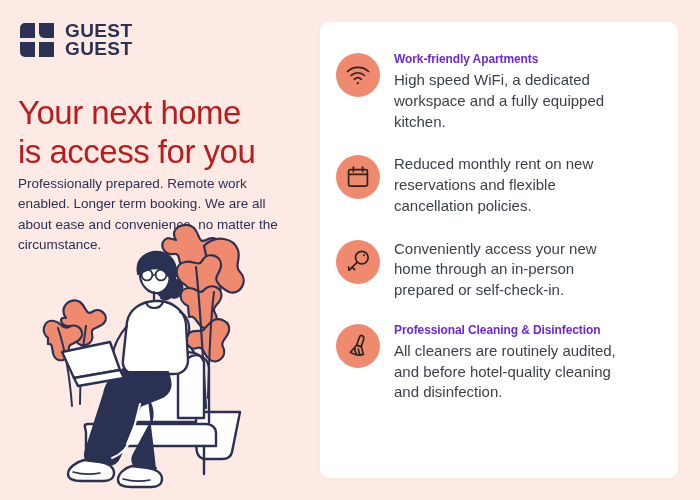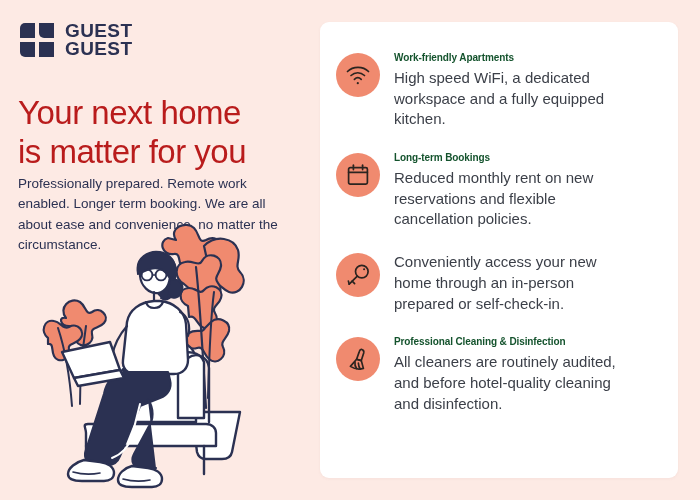--- a/index.html
+++ b/index.html
@@ -117,23 +117,23 @@
     border-radius: 50%;
     background: #F08A6F;
     display: flex;
     align-items: center;
     justify-content: center;
     margin-top: 2px;
   }
   .icon-badge svg { display: block; }
   .feature-text { padding-top: 1px; }
   .feature-title {
-    font-size: 10px;
+    font-size: 12px;
     font-weight: 700;
-    color: #14532d;
+    color: #6d28d9;
     letter-spacing: -0.1px;
     margin: 0 0 4px 0;
     line-height: 1.2;
   }
   .feature-desc {
     font-size: 15px;
     line-height: 1.38;
     color: #3B3F48;
     margin: 0;
     max-width: 238px;
@@ -154,21 +154,21 @@
         <rect x="21" y="21" width="15" height="15" fill="#2B3152"></rect>
       </svg>
       <div class="logo-word">
         <span>GUEST</span>
         <span>GUEST</span>
       </div>
     </div>
 
     <h1 class="headline">
       <span class="l1">Your next home</span>
-      <span class="l2">is matter for you</span>
+      <span class="l2">is access for you</span>
     </h1>
 
     <p class="subcopy">Professionally prepared. Remote work enabled. Longer term booking. We are all about ease and convenience, no matter the circumstance.</p>
 
     <svg class="illustration" viewBox="0 0 282 272">
       <g fill="none" stroke="#2B3152" stroke-width="2.4" stroke-linecap="round" stroke-linejoin="round">
 
         <g>
           <path d="M148 18 C140 6 158 -2 166 6 C172 12 170 22 178 18 C190 11 199 25 190 32 C183 37 173 34 174 42 C175 53 159 56 154 47 C150 40 153 31 146 32 C134 34 130 19 140 16 Z" fill="#F08A6F" stroke="#2B3152" stroke-width="2.2"></path>
           <path d="M176 24 C188 12 206 16 210 28 C213 37 206 44 212 50 C221 59 212 74 201 70 C193 67 190 58 183 62 C172 68 162 56 168 47 C172 40 181 39 178 33 Z" fill="#F08A6F" stroke="#2B3152" stroke-width="2.2"></path>
@@ -261,21 +261,20 @@
       <div class="feature">
         <div class="icon-badge">
           <svg width="24" height="24" viewBox="0 0 24 24" fill="none" stroke="#2B2420" stroke-width="1.7" stroke-linecap="round" stroke-linejoin="round">
             <rect x="2.6" y="4.6" width="18.8" height="16.6" rx="1.6"></rect>
             <path d="M2.6 9.3 H21.4"></path>
             <path d="M7.4 2.2 V6.6"></path>
             <path d="M16.6 2.2 V6.6"></path>
           </svg>
         </div>
         <div class="feature-text">
-          <p class="feature-title">Long-term Bookings</p>
           <p class="feature-desc">Reduced monthly rent on new reservations and flexible cancellation policies.</p>
         </div>
       </div>
 
       <div class="feature">
         <div class="icon-badge">
           <svg width="25" height="25" viewBox="0 0 25 25" fill="none" stroke="#2B2420" stroke-width="1.7" stroke-linecap="round" stroke-linejoin="round">
             <circle cx="15.8" cy="8.6" r="6.3"></circle>
             <circle cx="18.1" cy="6.2" r="1.05" fill="#2B2420" stroke="none"></circle>
             <path d="M11.3 13.1 L3.2 21.2"></path>

